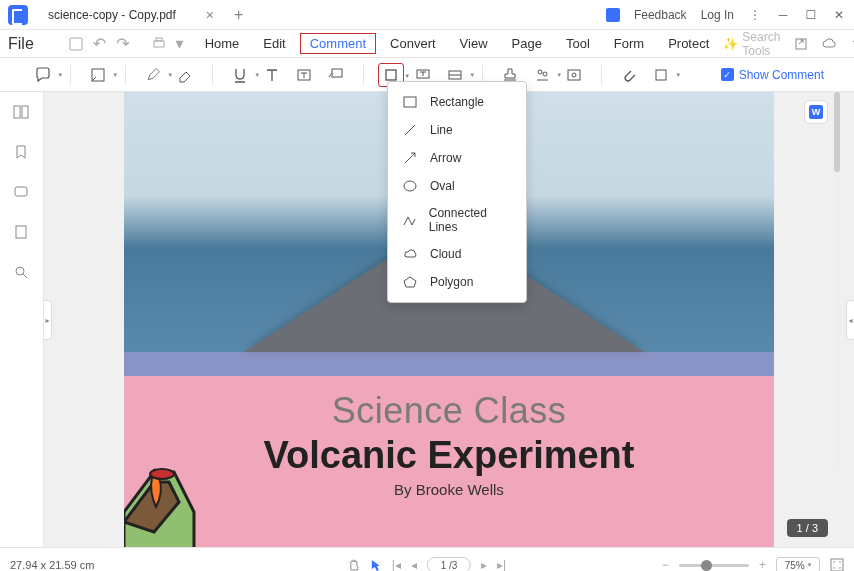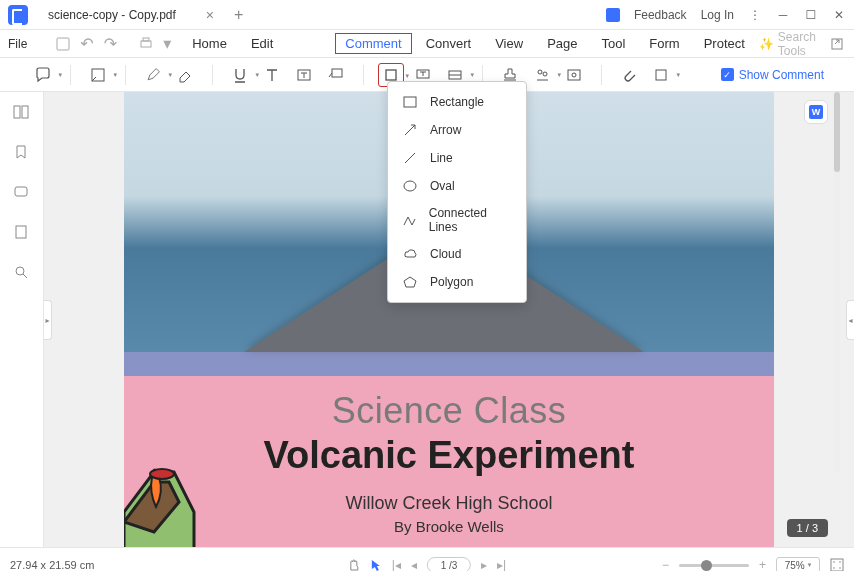--- a/index.html
+++ b/index.html
@@ -11,26 +11,26 @@
 .app-logo::after { content: ''; position: absolute; left: 4px; top: 4px; width: 8px; height: 12px; border: 2px solid #fff; border-right: none; border-radius: 2px 0 0 2px; }
 .tab { display: flex; align-items: center; height: 26px; padding: 0 10px; font-size: 12px; color: #333; border-radius: 6px 6px 0 0; }
 .tab-close { margin-left: 30px; color: #888; font-size: 14px; cursor: pointer; }
 .tab-add { margin-left: 10px; color: #888; font-size: 16px; cursor: pointer; }
 .titlebar-right { margin-left: auto; display: flex; align-items: center; gap: 14px; color: #555; font-size: 12px; }
 .feedback-icon { width: 14px; height: 14px; background: #3970ff; border-radius: 2px; }
 .win-btn { width: 14px; height: 14px; display: flex; align-items: center; justify-content: center; cursor: pointer; color: #666; }
 
 
 .menubar { height: 28px; display: flex; align-items: center; padding: 0 8px; border-bottom: 1px solid #e5e5e5; gap: 4px; }
-.file-label { font-size: 12px; color: #333; margin-right: 10px; }
+.file-label { font-size: 16px; color: #333; margin-right: 16px; }
 .qat-icon { width: 16px; height: 16px; display: flex; align-items: center; justify-content: center; color: #aaa; margin: 0 3px; }
 .qat-sep { width: 1px; height: 16px; background: #e5e5e5; margin: 0 4px; }
 .menubar-spacer { width: 40px; }
 .menu-item { font-size: 13px; color: #333; padding: 3px 10px; cursor: pointer; }
-.menu-item.active { color: #3970ff; border: 1px solid #c73030; padding: 2px 9px; margin-left: 48px; }
+.menu-item.active { color: #3970ff; border: 1px solid #c73030; padding: 2px 9px; }
 .menubar-right { margin-left: auto; display: flex; align-items: center; gap: 14px; color: #888; font-size: 12px; }
 .search-tools { display: flex; align-items: center; gap: 4px; color: #bbb; }
 
 
 .ribbon { height: 34px; display: flex; align-items: center; padding: 0 30px; border-bottom: 1px solid #e5e5e5; gap: 6px; }
 .rb-tool { width: 26px; height: 24px; display: flex; align-items: center; justify-content: center; color: #555; cursor: pointer; position: relative; }
 .rb-tool.hasdrop::after { content: '▾'; font-size: 7px; color: #888; position: absolute; right: -6px; top: 8px; }
 .rb-sep { width: 1px; height: 20px; background: #e5e5e5; margin: 0 8px; }
 .rb-tool.highlighted { border: 1px solid #c73030; border-radius: 3px; }
 .show-comment { margin-left: auto; display: flex; align-items: center; gap: 5px; color: #3970ff; font-size: 12px; }
@@ -283,21 +283,20 @@
   </div>
   <div class="doc-area">
     <div class="page">
       <div class="sky">
         <div class="mountain"></div>
       </div>
       <div class="bluebar"></div>
       <div class="pinkzone">
         <div class="title1">Science Class</div>
         <div class="title2">Volcanic Experiment</div>
-        <div class="subtitle1">Willow Creek High School</div>
         <div class="subtitle2">By Brooke Wells</div>
         <div class="volcano">
           <svg width="120" height="140" viewBox="0 0 120 140">
             <path d="M0 140 L0 80 L30 40 L50 40 L70 80 L70 140 Z" fill="#8fbf6f" stroke="#222" stroke-width="3"></path>
             <path d="M0 90 L30 50 L45 50 L55 70 L30 100 Z" fill="#7a5a3a" stroke="#222" stroke-width="3"></path>
             <path d="M28 45 Q30 30 35 45 Q40 60 32 75 Q25 60 28 45" fill="#ff7a2a" stroke="#222" stroke-width="2"></path>
             <ellipse cx="38" cy="42" rx="12" ry="5" fill="#c73030" stroke="#222" stroke-width="2"></ellipse>
           </svg>
         </div>
       </div>
@@ -313,32 +312,32 @@
       <span class="shape-glyph">
         <svg width="14" height="14">
           <rect x="1" y="2" width="12" height="10" fill="none" stroke="#555"></rect>
         </svg>
       </span>
       <span>Rectangle</span>
     </div>
   <div class="shape-item">
       <span class="shape-glyph">
         <svg width="14" height="14">
+          <path d="M2 12 L12 2" stroke="#555"></path>
+        </svg>
+      </span>
+      <span>Line</span>
+    </div>
+  <div class="shape-item">
+      <span class="shape-glyph">
+        <svg width="14" height="14">
           <path d="M2 12 L12 2 M8 2 H12 V6" fill="none" stroke="#555"></path>
         </svg>
       </span>
       <span>Arrow</span>
-    </div>
-  <div class="shape-item">
-      <span class="shape-glyph">
-        <svg width="14" height="14">
-          <path d="M2 12 L12 2" stroke="#555"></path>
-        </svg>
-      </span>
-      <span>Line</span>
     </div>
   <div class="shape-item">
       <span class="shape-glyph">
         <svg width="14" height="14">
           <ellipse cx="7" cy="7" rx="6" ry="5" fill="none" stroke="#555"></ellipse>
         </svg>
       </span>
       <span>Oval</span>
     </div>
   <div class="shape-item">

